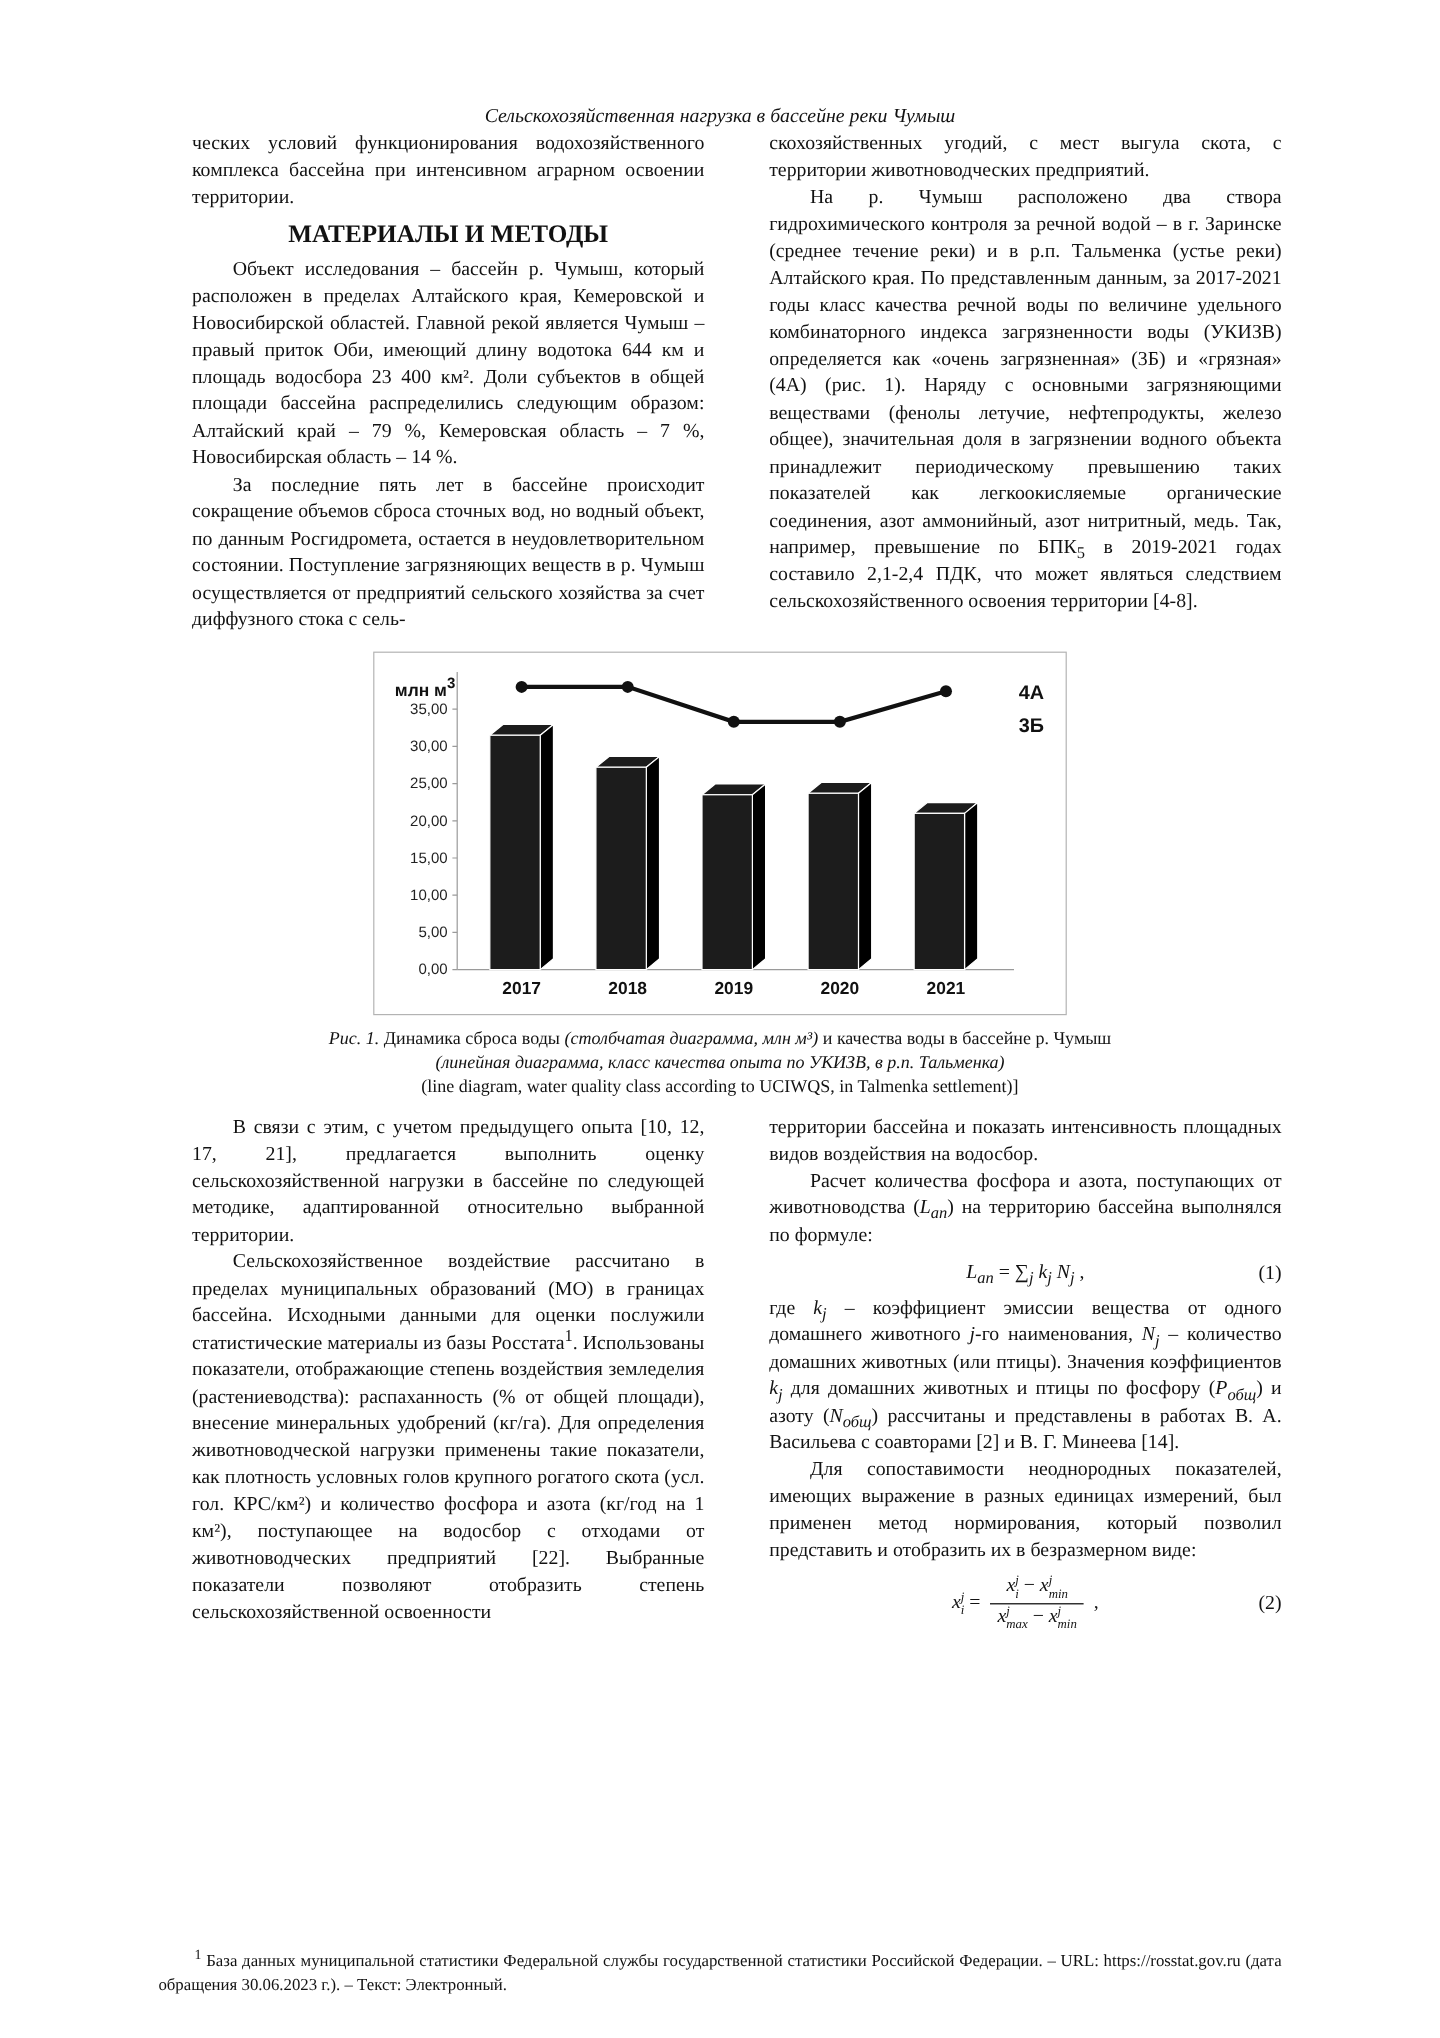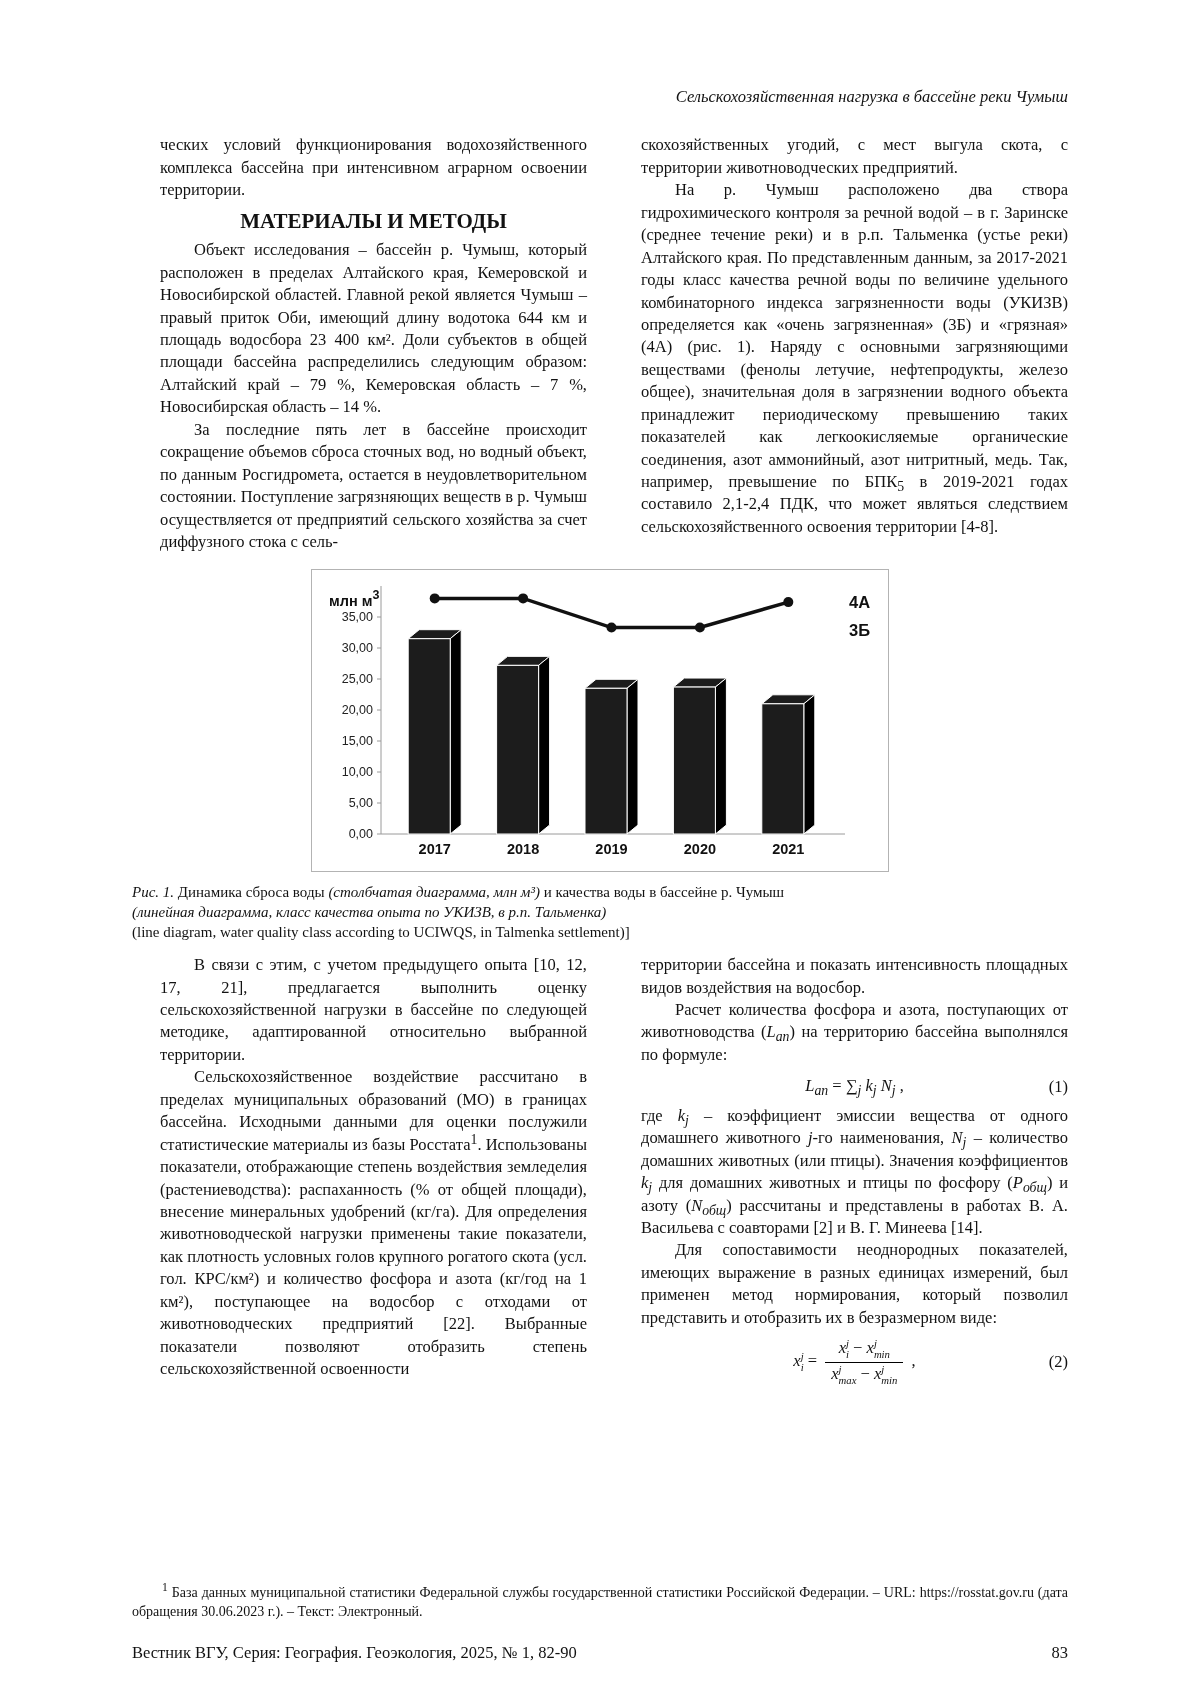--- a/index.html
+++ b/index.html
@@ -4,31 +4,31 @@
 <style>
   html,body{margin:0;padding:0;background:#fff;}
   .page{
     width:1200px;height:1698px;box-sizing:border-box;
     padding:86px 132px 34px;
     display:flex;flex-direction:column;
     font-family:"Liberation Serif","DejaVu Serif",serif;
     font-size:16.5px;line-height:1.36;color:#121212;
     background:#fff;overflow:hidden;
   }
-  .running-title{text-align:right;font-style:italic;margin-bottom:26px;}
+  .running-title{text-align:center;font-style:italic;}
   .cols{display:flex;gap:26px;}
   .col{flex:1;min-width:0;text-align:justify;margin-left:28px;}
   .col p{margin:0;text-indent:34px;hyphens:auto;}
   .col p.noindent{text-indent:0;}
   .sec-heading{font-size:21px;font-weight:bold;text-align:center;margin:5px 0 4px;font-family:inherit;}
   
   .figure{margin:16px auto 12px;text-align:center;width:100%;}
   .chart-box{width:572px;margin:0 auto;border:1px solid #b3b3b3;background:#fff;padding:6px 2px 0;}
   .figcap{margin-top:10px;}
-  .cap{font-size:15px;line-height:1.34;text-align:left;}
+  .cap{font-size:15px;line-height:1.34;text-align:center;}
   
   .tick{font-size:12.5px;fill:#222;font-family:"Liberation Sans","DejaVu Sans",sans-serif;}
   .year{font-size:14.5px;font-weight:bold;fill:#111;font-family:"Liberation Sans","DejaVu Sans",sans-serif;}
   .cls{font-size:16.5px;font-weight:bold;fill:#111;font-family:"Liberation Sans","DejaVu Sans",sans-serif;}
   .ylab{font-size:14.5px;font-weight:bold;fill:#111;font-family:"Liberation Sans","DejaVu Sans",sans-serif;}
   
   .formula{position:relative;text-align:center;margin:9px 0 7px;text-indent:0 !important;}
   .f-num{position:absolute;right:0;top:50%;transform:translateY(-50%);}
   .frac{display:inline-block;vertical-align:middle;text-align:center;margin:0 4px;line-height:1.15;}
   .frac .num{display:block;border-bottom:1.3px solid #000;padding:0 6px 1px;}
@@ -135,18 +135,14 @@
       <p>Для сопоставимости неоднородных показателей, имеющих выражение в разных единицах измерений, был применен метод нормирования, который позволил представить и отобразить их в безразмерном виде:</p>
       <div class="formula">
         <span class="f-body"><i>x</i><span class="ss"><span class="t"><i>j</i></span><span class="b"><i>i</i></span></span> = <span class="frac"><span class="num"><i>x</i><span class="ss"><span class="t"><i>j</i></span><span class="b"><i>i</i></span></span> − <i>x</i><span class="ss"><span class="t"><i>j</i></span><span class="b"><i>min</i></span></span></span><span class="den"><i>x</i><span class="ss"><span class="t"><i>j</i></span><span class="b"><i>max</i></span></span> − <i>x</i><span class="ss"><span class="t"><i>j</i></span><span class="b"><i>min</i></span></span></span></span> ,</span>
         <span class="f-num">(2)</span>
       </div>
     </div>
   </div>
 
   <div class="footnote"><sup>1</sup> База данных муниципальной статистики Федеральной службы государственной статистики Российской Федерации. – URL: https://rosstat.gov.ru (дата обращения 30.06.2023 г.). – Текст: Электронный.</div>
 
-  <div class="footer">
-    <span>Вестник ВГУ, Серия: География. Геоэкология, 2025, № 1, 82-90</span>
-    <span>83</span>
-  </div>
 
 </div>
 
 </body></html>

